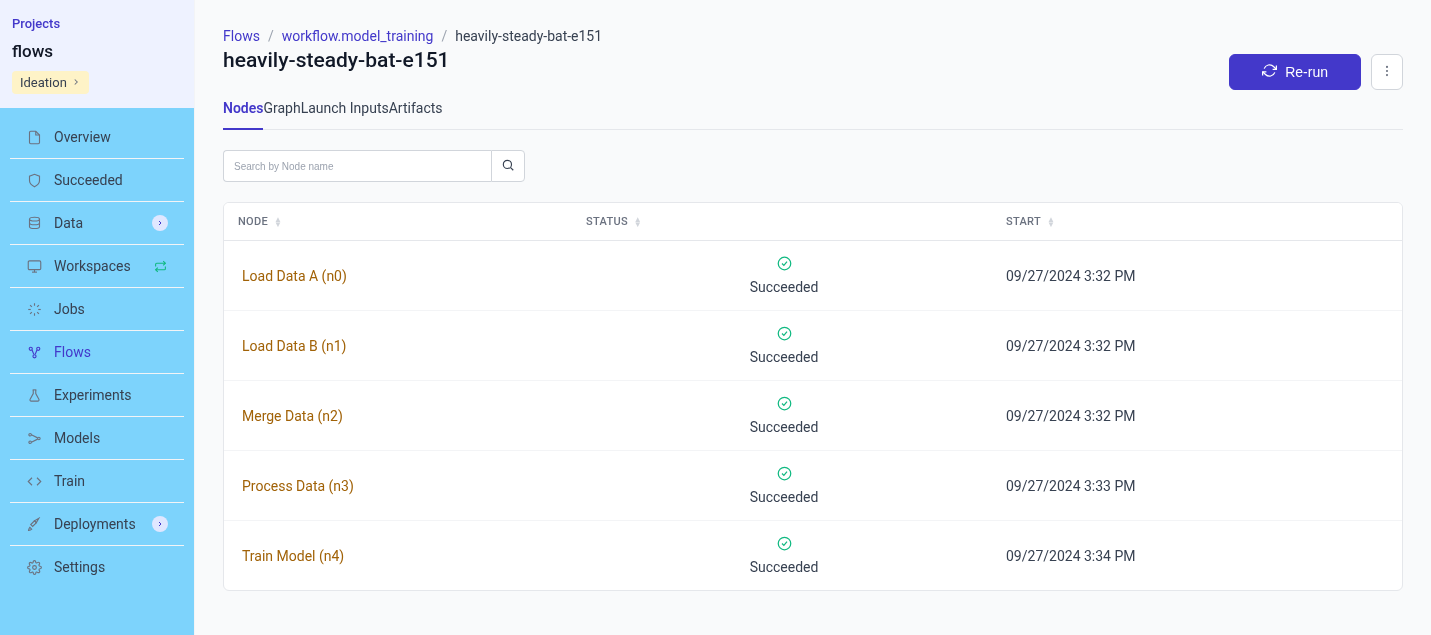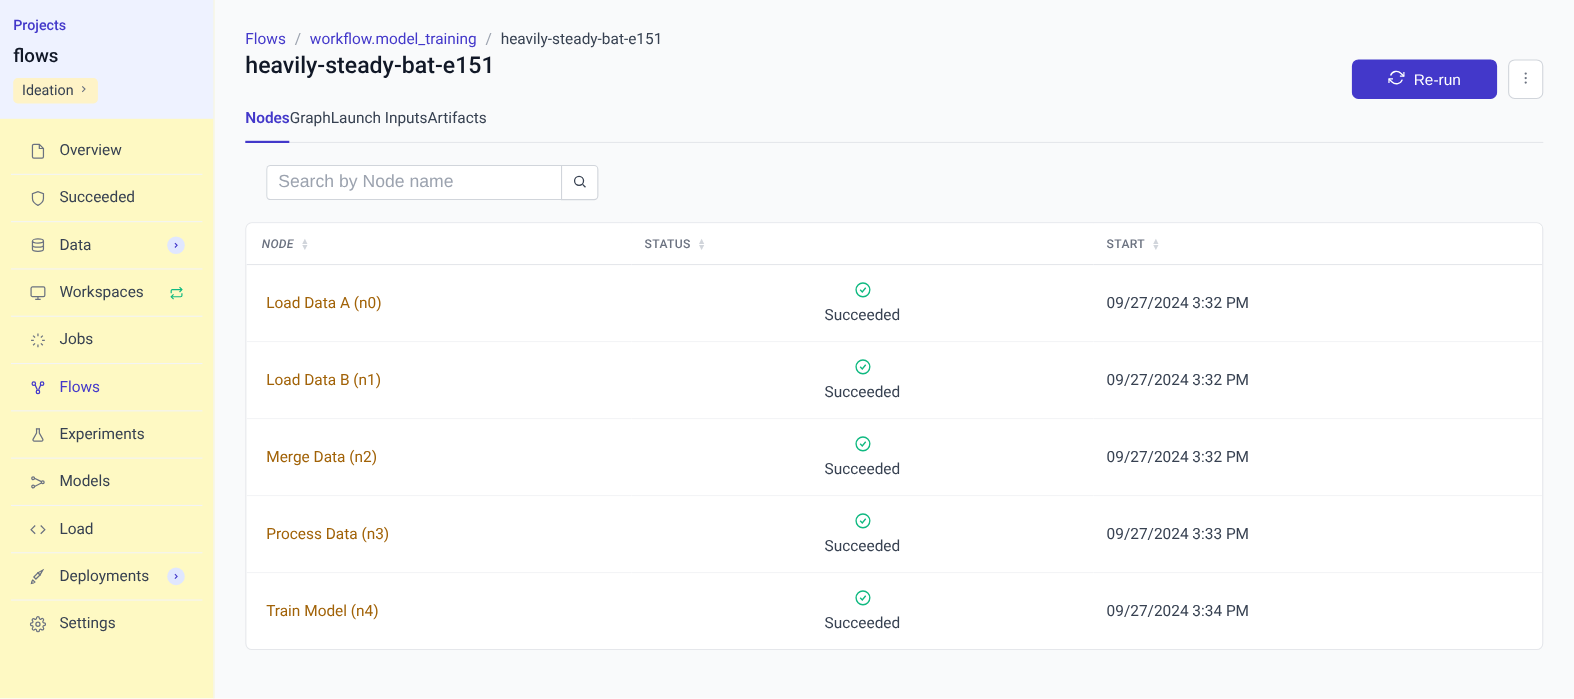--- a/index.html
+++ b/index.html
@@ -8,21 +8,21 @@
       font-size: 14px;
       color: #1f2937;
       background: #f9fafb;
       width: 1431px;
       height: 635px;
       overflow: hidden;
       display: flex;
     }
     .sidebar {
       width: 195px;
-      background: #fef9c3;
+      background: #7dd3fc;
       border-right: 1px solid #f3f4f6;
       display: flex;
       flex-direction: column;
       flex-shrink: 0;
     }
     .sidebar-header {
       background: #eef2ff;
       padding: 16px 12px 14px;
     }
     .projects-link {
@@ -179,25 +179,24 @@
       display: flex;
       margin-bottom: 20px;
     }
     .search-input {
       width: 268px;
       height: 32px;
       border: 1px solid #d1d5db;
       border-right: none;
       border-radius: 4px 0 0 4px;
       padding: 0 10px;
-      font-size: 16px;
+      font-size: 10px;
       outline: none;
       color: #374151;
       background: #fff;
-      margin-left: 19px;
     }
     .search-input::placeholder { color: #9ca3af; }
     .search-btn {
       width: 34px;
       height: 32px;
       border: 1px solid #d1d5db;
       border-radius: 0 4px 4px 0;
       background: #fff;
       display: flex;
       align-items: center;
@@ -217,21 +216,21 @@
     thead th {
       text-align: left;
       font-size: 11px;
       font-weight: 500;
       letter-spacing: 0.3px;
       color: #6b7280;
       padding: 12px 12px;
       border-bottom: 1px solid #e5e7eb;
       background: #fff;
     }
-    thead th:first-child { padding-left: 14px; font-style: italic; }
+    thead th:first-child { padding-left: 14px; }
     .th-content { display: inline-flex; align-items: center; gap: 6px; cursor: pointer; }
     .sort-arrows {
       display: inline-flex;
       flex-direction: column;
       line-height: 5px;
       font-size: 8px;
       color: #d1d5db;
     }
     tbody td {
       padding: 15px 12px;
@@ -366,21 +365,21 @@
         </span>
         <span class="nav-label">Models</span>
       </div>
       <div class="nav-item">
         <span class="nav-icon">
           <svg width="15" height="15" viewBox="0 0 24 24" fill="none" stroke-width="1.8">
             <polyline points="16 18 22 12 16 6"></polyline>
             <polyline points="8 6 2 12 8 18"></polyline>
           </svg>
         </span>
-        <span class="nav-label">Load</span>
+        <span class="nav-label">Train</span>
       </div>
       <div class="nav-item">
         <span class="nav-icon">
           <svg width="15" height="15" viewBox="0 0 24 24" fill="none" stroke-width="1.8">
             <path d="M4.5 16.5c-1.5 1.5-2 5-2 5s3.5-.5 5-2l-3-3z"></path>
             <path d="M15 9l-3-3 7-4 0 0-4 7z"></path>
             <path d="M9 15l-3-3 6-6 3 3-6 6z"></path>
           </svg>
         </span>
         <span class="nav-label">Deployments</span>

